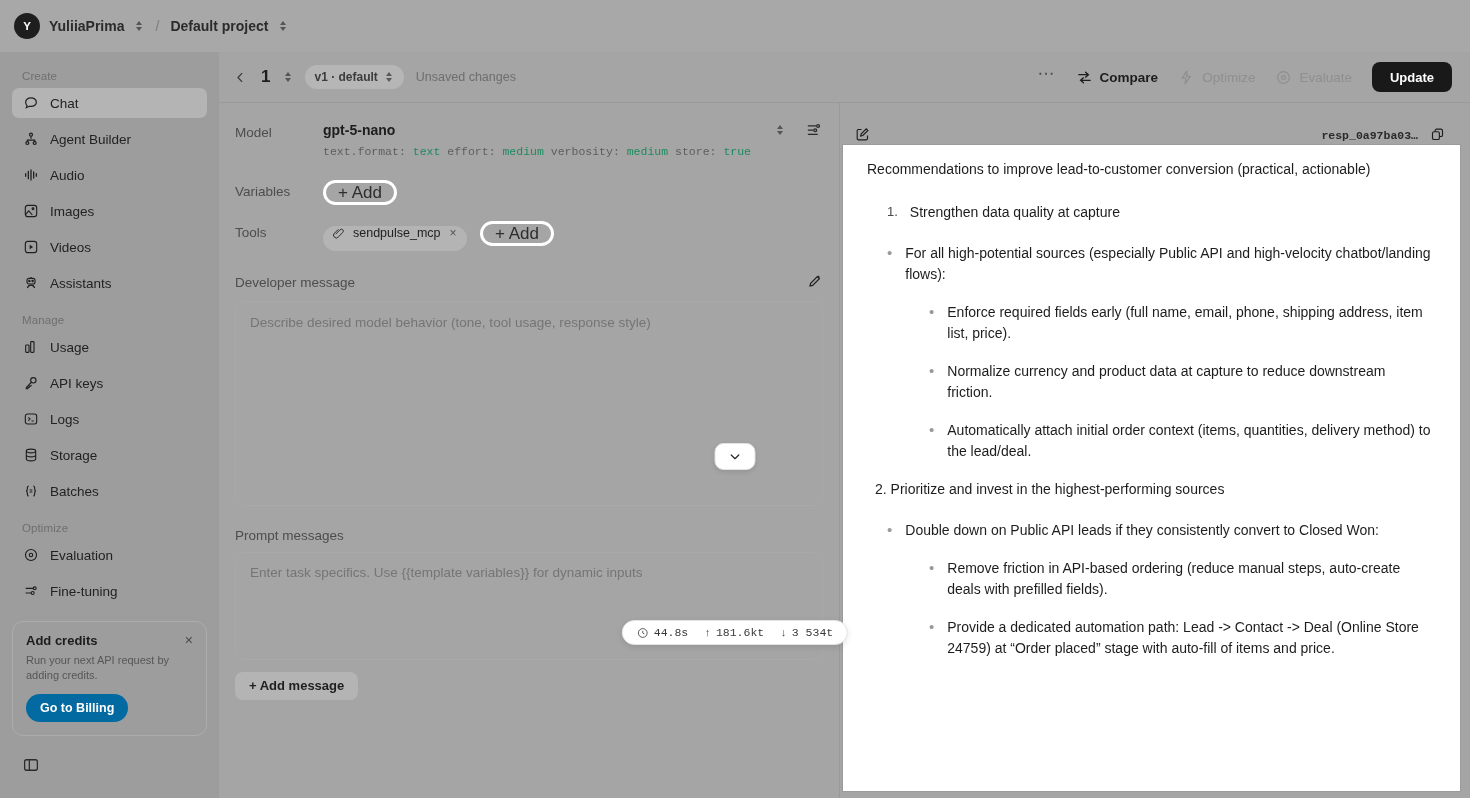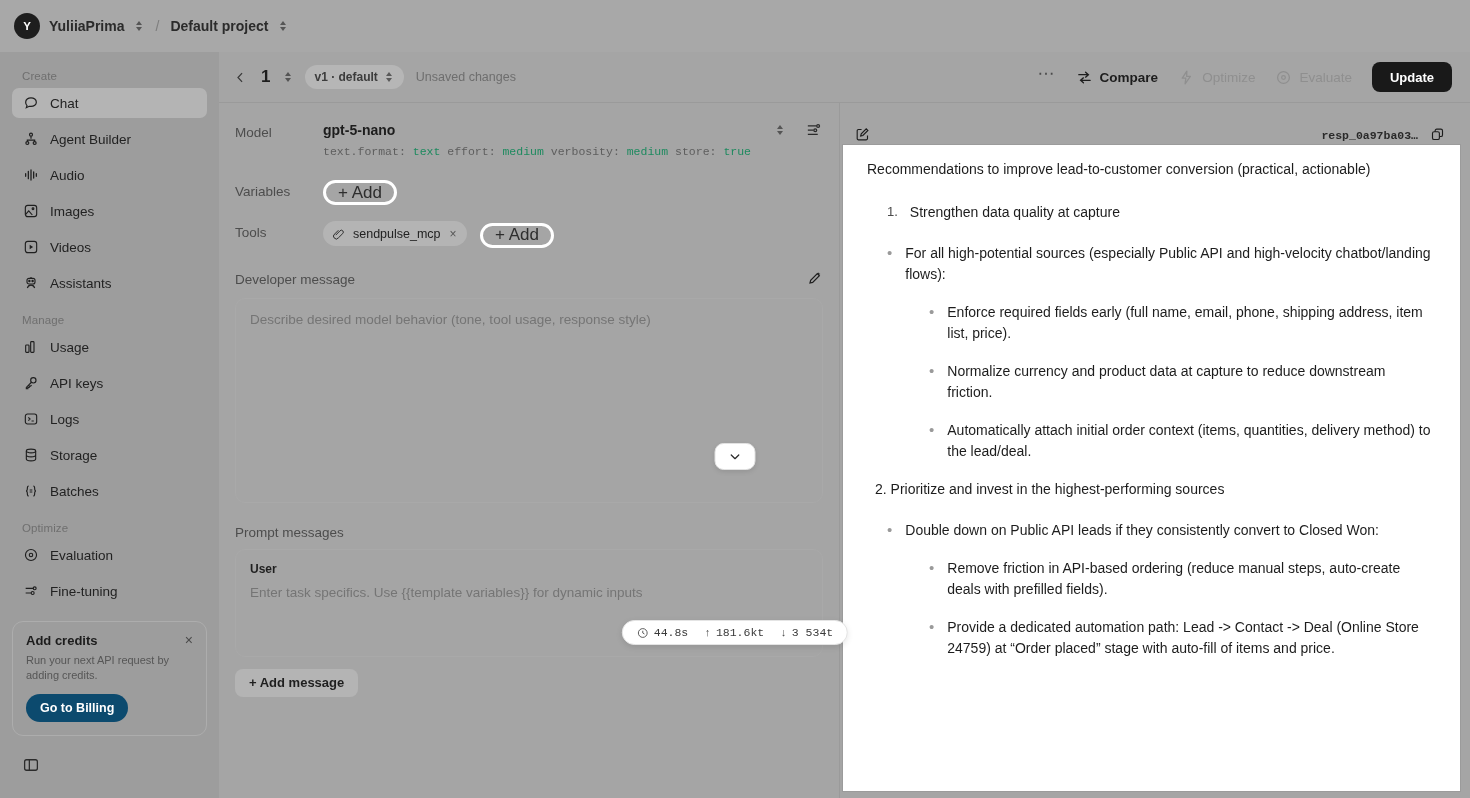--- a/index.html
+++ b/index.html
@@ -77,21 +77,21 @@
     border: 1px solid #adadad; border-radius: 11px;
     padding: 11px 13px 13px 13px;
   }
   .credits-head { display: flex; align-items: flex-start; }
   .credits-title { font-size: 13px; font-weight: 700; color: #1c1c1c; }
   .credits-x { margin-left: auto; font-size: 14px; color: #4a4a4a; line-height: 1; }
   .credits-sub { font-size: 11px; color: #565656; line-height: 1.35; margin-top: 5px; }
   .credits-btn {
     margin-top: 11px; display: inline-flex; align-items: center; justify-content: center;
     height: 28px; padding: 0 14px; border-radius: 20px;
-    background: #0c4a6e; color: #fff; font-size: 12.5px; font-weight: 600;
+    background: #0369a1; color: #fff; font-size: 12.5px; font-weight: 600;
   }
   .panel-toggle { position: absolute; left: 22px; bottom: 22px; width: 20px; height: 20px; }
 
   
   .main { flex: 1; background: #a5a5a5; display: flex; flex-direction: column; min-width: 0; }
   .main-head {
     height: 50px; flex: 0 0 50px;
     display: flex; align-items: center; gap: 12px;
     padding: 0 18px 0 12px;
   }
@@ -132,21 +132,21 @@
     font-family: "Liberation Mono", monospace;
     font-size: 11.5px; color: #5e5e5e; margin-top: 6px; white-space: nowrap;
   }
   .model-params .v { color: #1e8a5f; }
   .add-pill {
     display: inline-flex; align-items: center; gap: 6px;
     height: 25px; padding: 0 12px; border-radius: 14px;
     border: 3px solid #ffffff; font-size: 17px; color: #2e2e2e;
   }
   .tool-pill {
-    display: inline-flex; align-items: center; gap: 7px;
+    display: inline-flex; align-items: flex-start; gap: 7px;
     height: 25px; padding: 0 10px; border-radius: 14px;
     background: #b4b4b4; font-size: 12.5px; color: #222; margin-right: 9px;
   }
   .tool-x { font-size: 12px; color: #555; margin-left: 2px; }
   .section-head {
     display: flex; align-items: center;
     font-size: 13.5px; color: #4d4d4d; margin: 22px 0 9px 0;
   }
   .section-head .spacer { flex: 1; }
   .textarea-box {
@@ -526,21 +526,20 @@
                     <path d="M17.5 3.5l.8 1.6 1.7.8-1.7.8-.8 1.6-.8-1.6-1.7-.8 1.7-.8z" fill="#1f1f1f" stroke="none"></path>
                   </svg>
               </span>
             </div>
             <div class="textarea-box">
               <span>Describe desired model behavior (tone, tool usage, response style)</span>
             </div>
 
             <div class="section-head">Prompt messages</div>
             <div class="msg-box">
-              <div class="msg-role">User</div>
               <div class="msg-ph">Enter task specifics. Use {{template variables}} for dynamic inputs</div>
             </div>
             <div class="addmsg-btn">+ Add message</div>
           </div>
 
           <div class="chatcol">
             <div class="chat-input-wrap">
               <div class="chat-input">
                 <span class="chat-ph">Chat with your prompt...</span>
                 <span class="check-badge">

